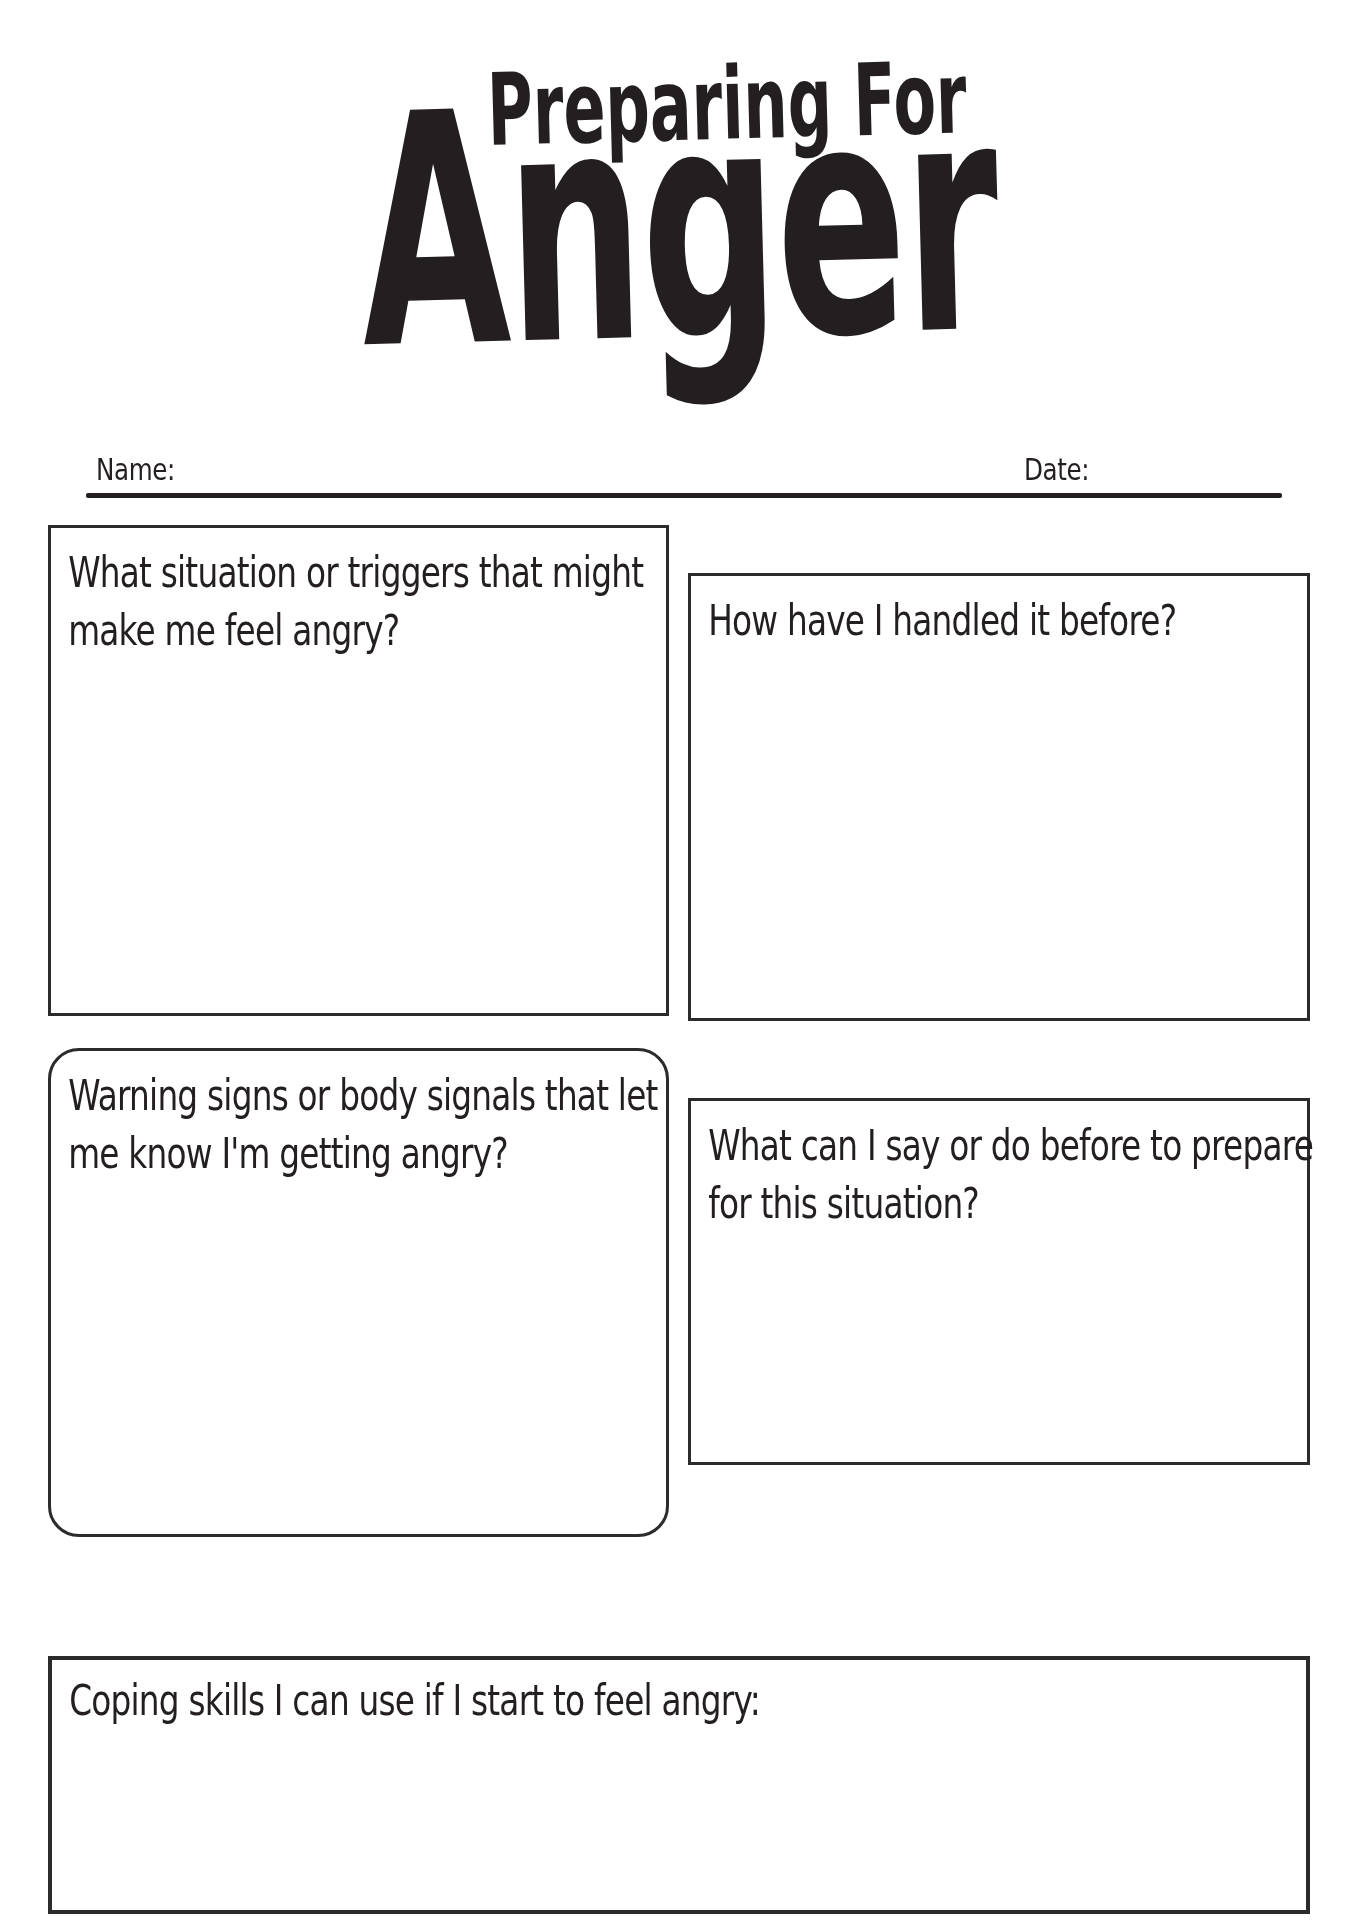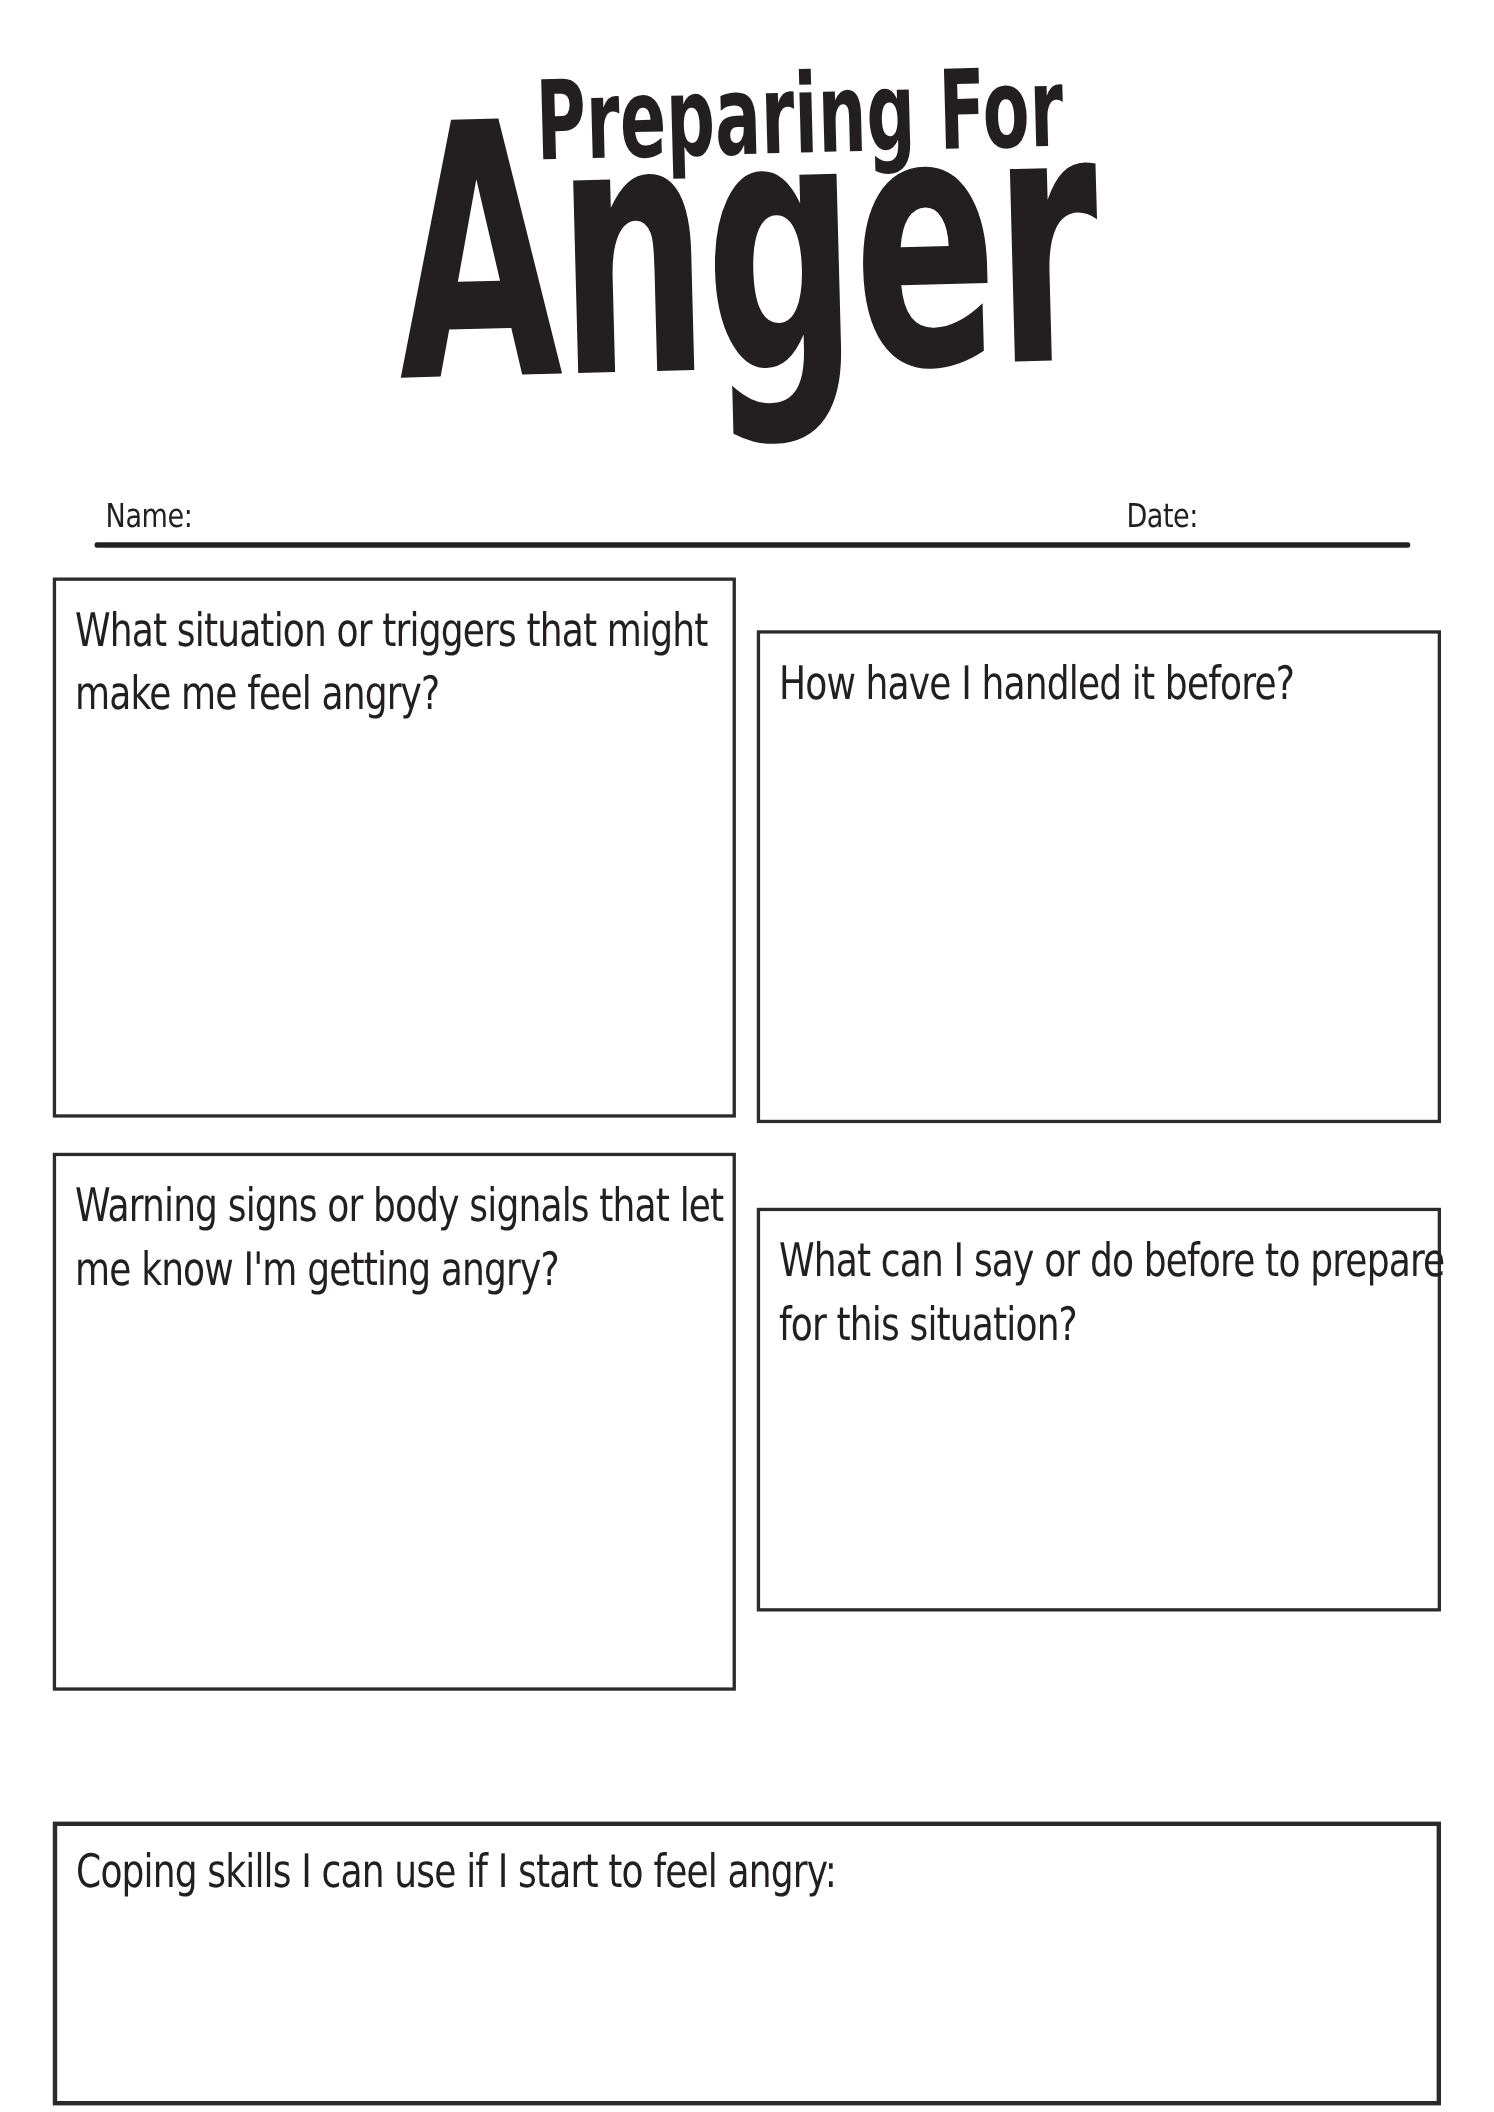--- a/index.html
+++ b/index.html
@@ -48,21 +48,21 @@
   }
 
   
   .box{
     position:absolute;background:#ffffff;
     border:3px solid #2b2b2b;
     box-sizing:border-box;
   }
   .box-triggers      {left:48px; top:525px; width:621px;height:491px;}
   .box-handled       {left:688px;top:573px; width:622px;height:448px;}
-  .box-warning       {left:48px; top:1048px;width:621px;height:489px;}
+  .box-warning       {left:48px; top:1048px;width:621px;height:489px;border-radius:31px;}
   .box-prepare       {left:688px;top:1098px;width:622px;height:367px;}
   .box-coping        {left:48px; top:1617px;width:1262px;height:258px;border-width:4px;margin-top:39px;}
 
   .q{
     margin:0;padding:16px 0 0 22px;
     font-size:42px;line-height:58px;font-weight:500;
     letter-spacing:-1px;
     white-space:pre-line;
     width:160%;
     transform:scaleX(0.78);transform-origin:left top;

